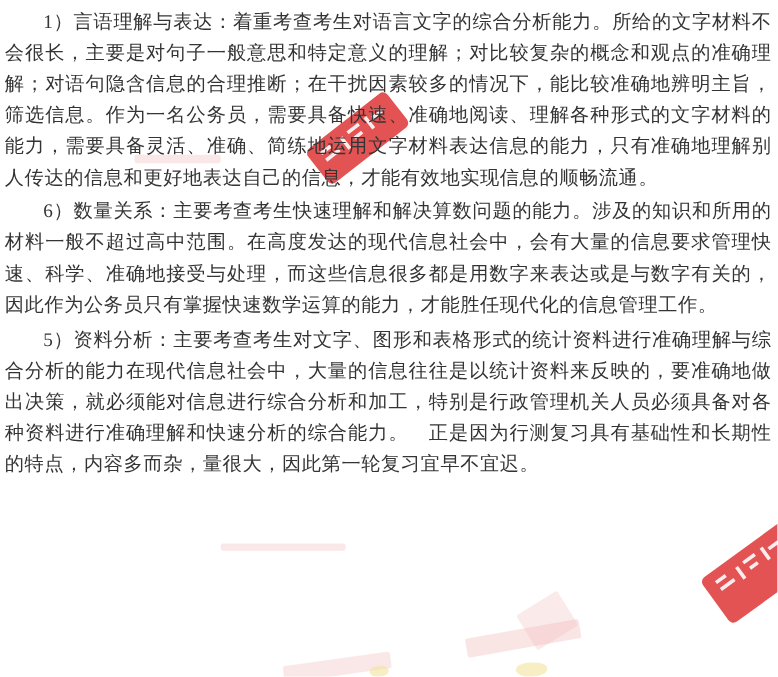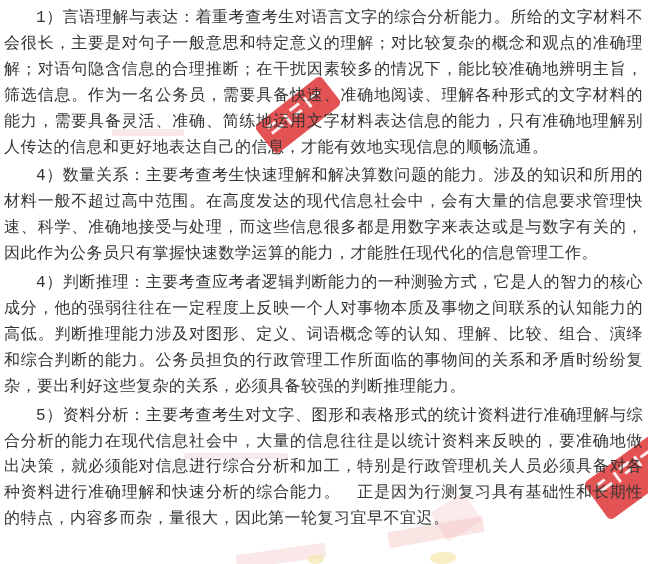--- a/index.html
+++ b/index.html
@@ -10,21 +10,21 @@
     --faint-yellow: #f2e39b;
   }
   * { margin: 0; padding: 0; box-sizing: border-box; }
   html, body { background: #ffffff; }
   .page {
     position: relative;
     width: 648px;
     height: 564px;
     background: var(--background);
     overflow: hidden;
-    font-family: Liberation Mono, monospace;
+    font-family: Liberation Serif, serif;
   }
   .text-layer {
     position: relative;
     z-index: 2;
     padding: 6px 5px 0 4px;
   }
   .para {
     font-size: 16px;
     line-height: 25.9px;
     color: var(--text);
@@ -97,18 +97,17 @@
   <div class="wm faint faint-1"></div>
   <div class="wm faint faint-2"></div>
   <div class="wm faint faint-3"></div>
   <div class="wm faint faint-4"></div>
   <div class="wm faint faint-5"></div>
   <div class="wm blob blob-1"></div>
   <div class="wm blob blob-2"></div>
 
   <div class="text-layer">
     <p class="para">1）言语理解与表达：着重考查考生对语言文字的综合分析能力。所给的文字材料不会很长，主要是对句子一般意思和特定意义的理解；对比较复杂的概念和观点的准确理解；对语句隐含信息的合理推断；在干扰因素较多的情况下，能比较准确地辨明主旨，筛选信息。作为一名公务员，需要具备快速、准确地阅读、理解各种形式的文字材料的能力，需要具备灵活、准确、简练地运用文字材料表达信息的能力，只有准确地理解别人传达的信息和更好地表达自己的信息，才能有效地实现信息的顺畅流通。</p>
-    <p class="para">4）数量关系：主要考查考生快速理解和解决算数问题的能力。涉及的知识和所用的材料一般不超过高中范围。在高度发达的现代信息社会中，会有大量的信息要求管理快速、科学、准确地接受与处理，而这些信息很多都是用数字来表达或是与数字有关的，因此作为公务员只有掌握快速数学运算的能力，才能胜任现代化的信息管理工作。</p>
-    <p class="para">4）判断推理：主要考查应考者逻辑判断能力的一种测验方式，它是人的智力的核心成分，他的强弱往往在一定程度上反映一个人对事物本质及事物之间联系的认知能力的高低。判断推理能力涉及对图形、定义、词语概念等的认知、理解、比较、组合、演绎和综合判断的能力。公务员担负的行政管理工作所面临的事物间的关系和矛盾时纷纷复杂，要出利好这些复杂的关系，必须具备较强的判断推理能力。</p>
+    <p class="para">6）数量关系：主要考查考生快速理解和解决算数问题的能力。涉及的知识和所用的材料一般不超过高中范围。在高度发达的现代信息社会中，会有大量的信息要求管理快速、科学、准确地接受与处理，而这些信息很多都是用数字来表达或是与数字有关的，因此作为公务员只有掌握快速数学运算的能力，才能胜任现代化的信息管理工作。</p>
     <p class="para">5）资料分析：主要考查考生对文字、图形和表格形式的统计资料进行准确理解与综合分析的能力在现代信息社会中，大量的信息往往是以统计资料来反映的，要准确地做出决策，就必须能对信息进行综合分析和加工，特别是行政管理机关人员必须具备对各种资料进行准确理解和快速分析的综合能力。　正是因为行测复习具有基础性和长期性的特点，内容多而杂，量很大，因此第一轮复习宜早不宜迟。</p>
   </div>
 
 </div>
 
 </body></html>

